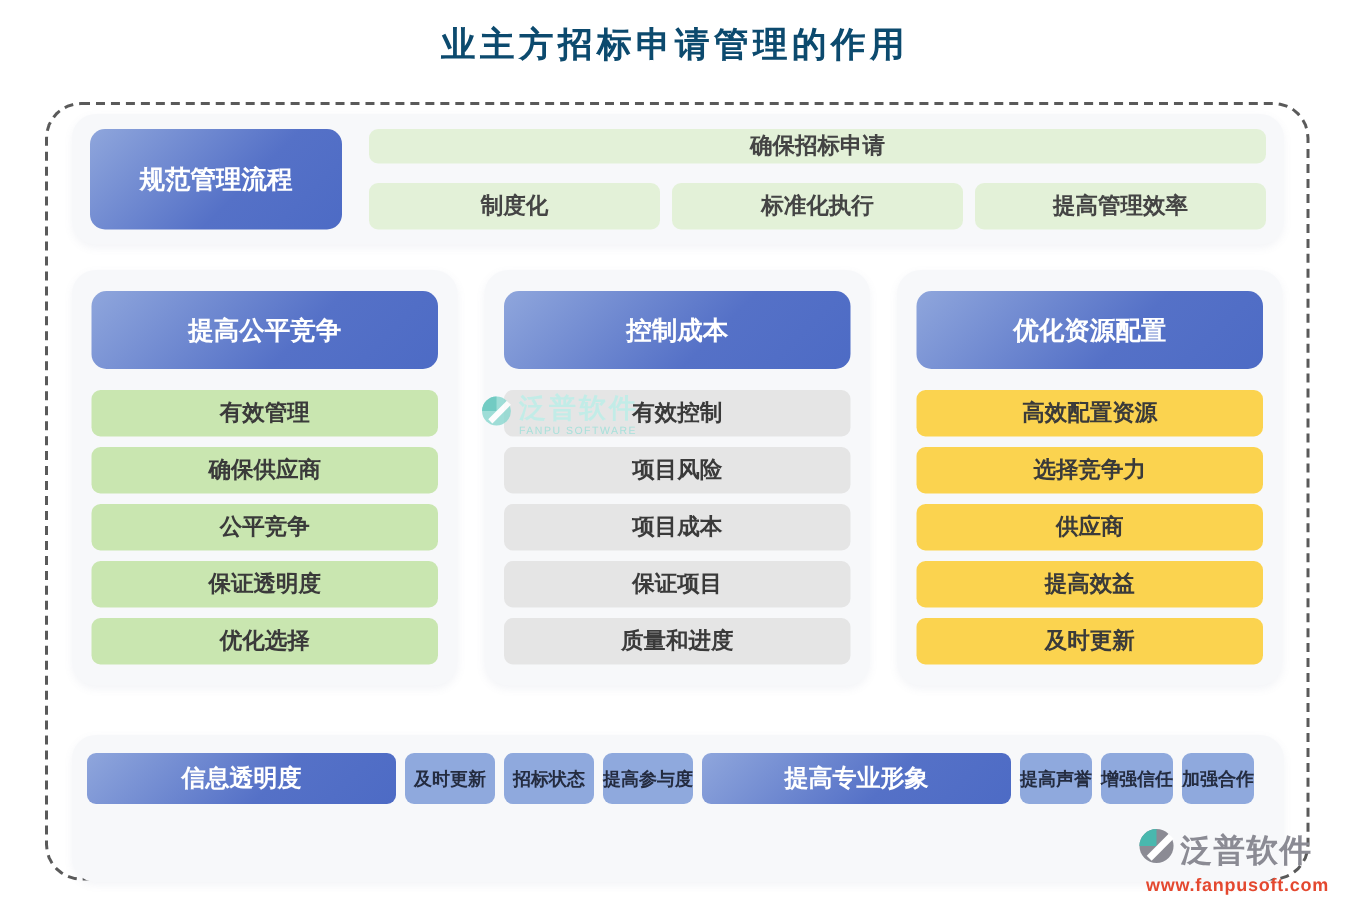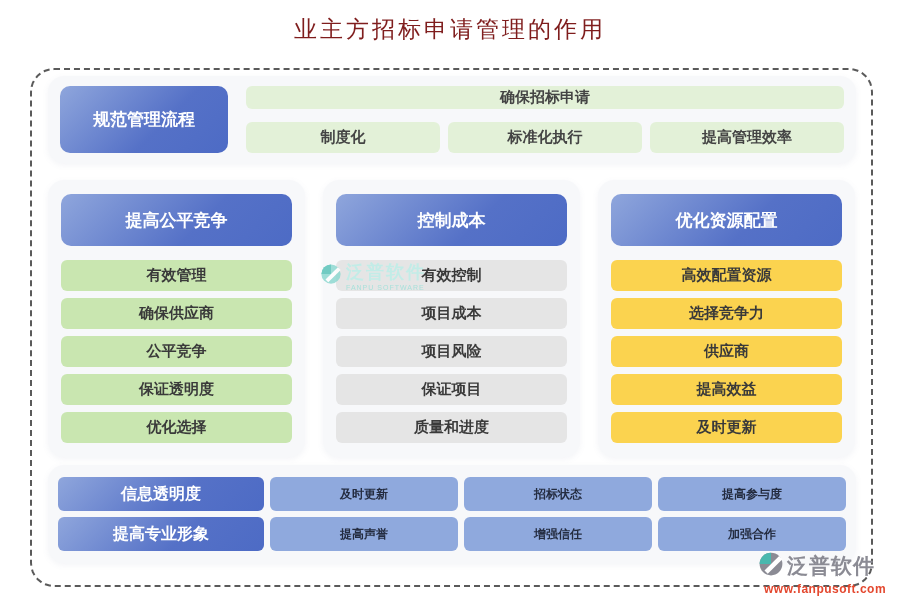--- a/index.html
+++ b/index.html
@@ -3,22 +3,22 @@
 <meta charset="utf-8">
 <style>
   html,body{margin:0;padding:0;}
   body{
     width:900px;height:600px;position:relative;overflow:hidden;
     background:#ffffff;
     font-family:"Liberation Sans","DejaVu Sans",sans-serif;
   }
   .page-title{
     position:absolute;top:14px;left:0;width:100%;
-    text-align:center;font-size:23px;font-weight:normal;
-    color:#7f1d1d;letter-spacing:3px;
+    text-align:center;font-size:23px;font-weight:bold;
+    color:#0c4a6e;letter-spacing:3px;
   }
   .frame{
     position:absolute;left:30px;top:68px;width:839px;height:515px;
     border:2px dashed #5a5a5a;border-radius:24px;
   }
   .card{
     position:absolute;background:#f7f8fa;border-radius:16px;
     box-shadow:0 2px 6px rgba(100,120,150,0.08);
     box-sizing:border-box;
   }
@@ -40,21 +40,21 @@
   .pale{background:#e3f1d8;color:#444444;}
   
   .card.col{top:180px;width:257px;height:277px;padding:14px 13px;display:flex;flex-direction:column;gap:7px;}
   .card.col .hdr{height:52px;flex:none;margin-bottom:7px;}
   .card.col .item{height:31px;flex:none;}
   .col0{left:48px;} .col1{left:323px;} .col2{left:598px;}
   .green{background:#c9e6b0;}
   .teal{background:#e5e5e5;}
   .yellow{background:#fbd34f;}
   
-  .card.bottom{left:48px;top:465px;width:808px;height:98px;padding:12px 10px;display:flex;flex-direction:column;gap:6px;}
+  .card.bottom{left:48px;top:490px;width:808px;height:98px;padding:12px 10px;display:flex;flex-direction:row;gap:6px;}
   .brow{display:grid;grid-template-columns:206px 1fr 1fr 1fr;gap:6px;height:34px;}
   .brow .hdr{border-radius:6px;font-size:16px;}
   .lblue{background:#8fa9dd;color:#242c40;font-size:12px;}
   
   .watermark{
     position:absolute;left:320px;top:263px;display:flex;align-items:flex-start;gap:4px;
     opacity:0.85;pointer-events:none;
   }
   .watermark .wm-text{display:flex;flex-direction:column;line-height:1;}
   .watermark .wm-name{font-size:18px;font-weight:bold;color:#bdeee8;letter-spacing:2px;}
@@ -89,22 +89,22 @@
   <div class="box item green">有效管理</div>
   <div class="box item green">确保供应商</div>
   <div class="box item green">公平竞争</div>
   <div class="box item green">保证透明度</div>
   <div class="box item green">优化选择</div>
 </div>
 
 <div class="card col col1">
   <div class="box hdr">控制成本</div>
   <div class="box item teal">有效控制</div>
+  <div class="box item teal">项目风险</div>
   <div class="box item teal">项目成本</div>
-  <div class="box item teal">项目风险</div>
   <div class="box item teal">保证项目</div>
   <div class="box item teal">质量和进度</div>
 </div>
 
 <div class="card col col2">
   <div class="box hdr">优化资源配置</div>
   <div class="box item yellow">高效配置资源</div>
   <div class="box item yellow">选择竞争力</div>
   <div class="box item yellow">供应商</div>
   <div class="box item yellow">提高效益</div>

